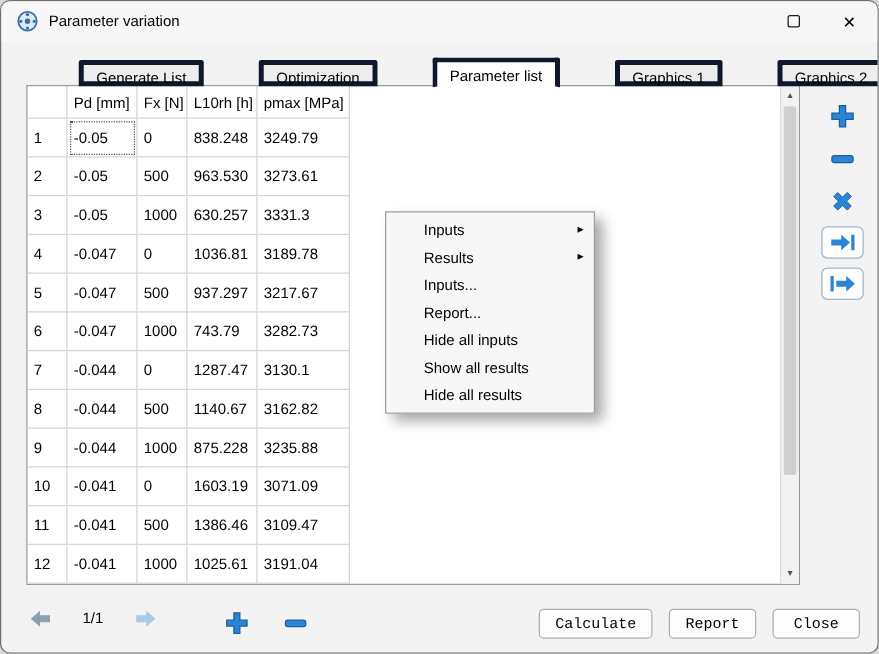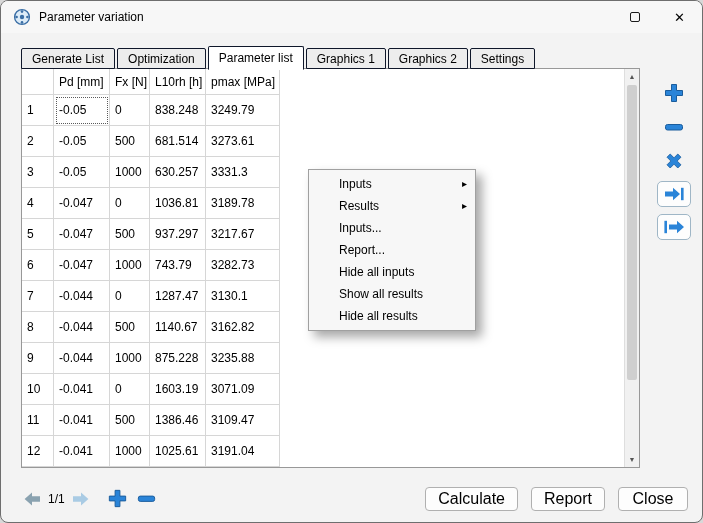--- a/index.html
+++ b/index.html
@@ -11,21 +11,21 @@
   }
   
   .titlebar{position:absolute;top:0;left:0;right:0;height:32px;display:flex;align-items:center;gap:8px;padding-left:12px;background:#f7f7f7;}
   .titlebar .title{font-size:12px;}
   .win-controls{position:absolute;right:0;top:0;height:32px;display:flex;}
   .ctrl{width:45px;height:32px;display:flex;align-items:center;justify-content:center;}
   .max-glyph{width:10px;height:10px;border:1px solid #1b1b1b;border-radius:2px;}
   .close-glyph{font-size:13px;line-height:13px;}
   
   .tabbar{position:absolute;left:20px;top:44px;height:24px;display:flex;align-items:flex-end;z-index:3;}
-  .tab{height:21px;line-height:20px;padding:0 10px;background:#ededed;border:1px solid #0f172a;margin-right:2px;border-radius:2px 2px 0 0;white-space:nowrap;}
+  .tab{height:21px;line-height:20px;padding:0 10px;background:#ededed;border:4px solid #0f172a;margin-right:2px;border-radius:2px 2px 0 0;white-space:nowrap;margin-left:42px;}
   .tab.active{height:24px;line-height:23px;background:#ffffff;border-bottom:1px solid #ffffff;margin-bottom:-1px;z-index:4;}
   
   .panel{position:absolute;left:20px;top:67px;width:619px;height:400px;background:#ffffff;border:1px solid #989898;z-index:1;}
   .grid-area{position:absolute;left:0;top:0;bottom:0;right:15px;overflow:hidden;}
   table.grid{border-collapse:collapse;table-layout:fixed;margin-left:-1px;margin-top:-1px;}
   table.grid th,table.grid td{border:1px solid #d6d6d6;font-weight:normal;text-align:left;padding:0 2px 0 5px;font-size:12px;white-space:nowrap;overflow:hidden;background:#fff;}
   table.grid thead th{height:26px;}
   table.grid tbody td,table.grid tbody th{height:31px;}
   td.focus{outline:1px dotted #5a5a5a;outline-offset:-3px;}
   .rownum{padding-left:6px;}
@@ -38,25 +38,25 @@
   
   .side-toolbar{position:absolute;left:648px;top:78px;width:50px;display:flex;flex-direction:column;align-items:center;gap:7px;z-index:2;}
   .tool-btn{width:36px;height:27px;display:flex;align-items:center;justify-content:center;background:transparent;border:none;padding:0;}
   .tool-btn.framed{width:34px;height:26px;border:1px solid #9fb6c6;border-radius:5px;background:#fdfdfd;}
   
   .context-menu{position:absolute;left:307px;top:168px;width:168px;background:#f7f7f7;border:1px solid #a0a0a0;box-shadow:6px 6px 10px rgba(0,0,0,0.35);padding:3px 0;z-index:10;}
   .menu-item{position:relative;height:22px;line-height:22px;padding-left:30px;padding-right:20px;white-space:nowrap;}
   .menu-item .sub-arrow{position:absolute;right:8px;top:0;font-size:10px;}
   
   .footer{position:absolute;left:0;right:0;bottom:0;height:42px;}
-  .pager{position:absolute;left:22px;bottom:12px;display:flex;align-items:center;gap:6px;}
+  .pager{position:absolute;left:22px;bottom:12px;display:flex;align-items:flex-start;gap:24px;}
   .pager .spacer{width:4px;}
   .pager-label{font-size:12px;}
   .btn-row{position:absolute;right:14px;bottom:11px;display:flex;gap:13px;}
-  .btn{min-width:70px;height:24px;background:#fdfdfd;border:1px solid #b0b0b0;border-radius:4px;font-family:Liberation Sans, sans-serif;font-size:16px;display:flex;align-items:center;justify-content:center;padding:0 12px;}
+  .btn{min-width:70px;height:24px;background:#fdfdfd;border:1px solid #b0b0b0;border-radius:4px;font-family:Liberation Mono, monospace;font-size:12px;display:flex;align-items:center;justify-content:center;padding:0 12px;}
   .flatbtn{background:transparent;border:none;padding:0;display:flex;align-items:center;justify-content:center;}
 </style>
 </head>
 <body>
 
 <div class="window">
 
   <div class="titlebar">
     <span style="display:flex;">
       <svg width="18" height="18" viewBox="0 0 18 18">
@@ -112,21 +112,21 @@
               <td class="rownum">1</td>
               <td class="focus">-0.05</td>
               <td>0</td>
               <td>838.248</td>
               <td>3249.79</td>
             </tr>
             <tr>
               <td class="rownum">2</td>
               <td>-0.05</td>
               <td>500</td>
-              <td>681.514</td>
+              <td>963.530</td>
               <td>3273.61</td>
             </tr>
             <tr>
               <td class="rownum">3</td>
               <td>-0.05</td>
               <td>1000</td>
               <td>630.257</td>
               <td>3331.3</td>
             </tr>
             <tr>

